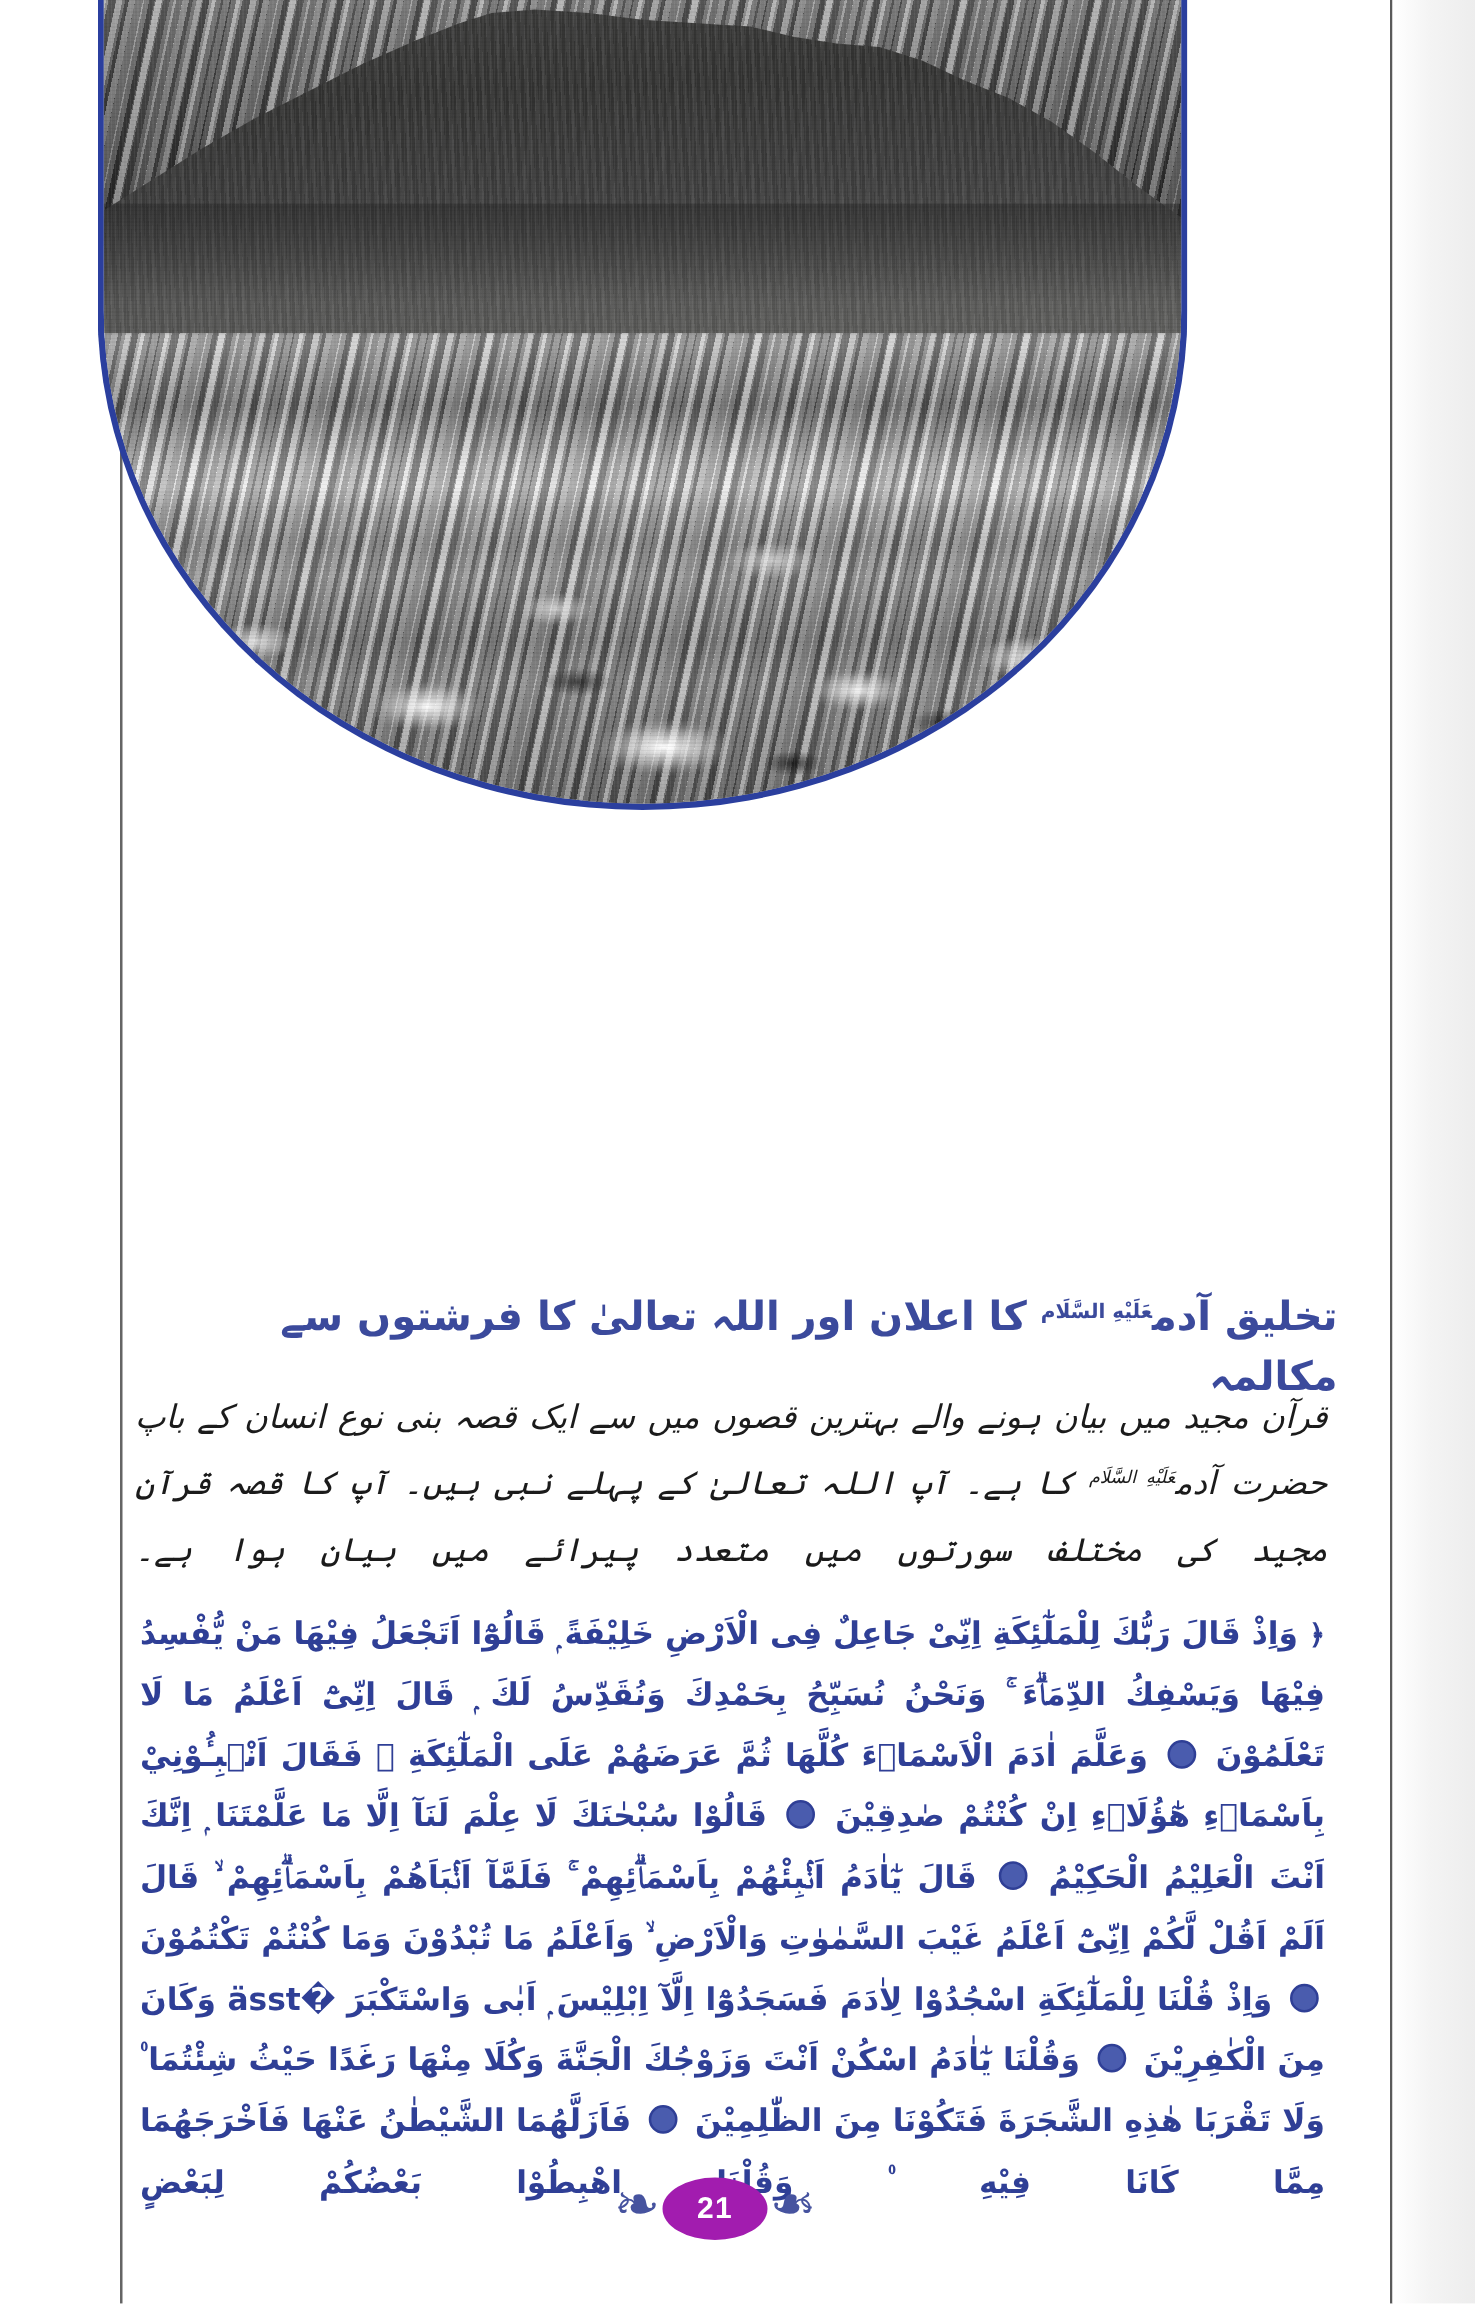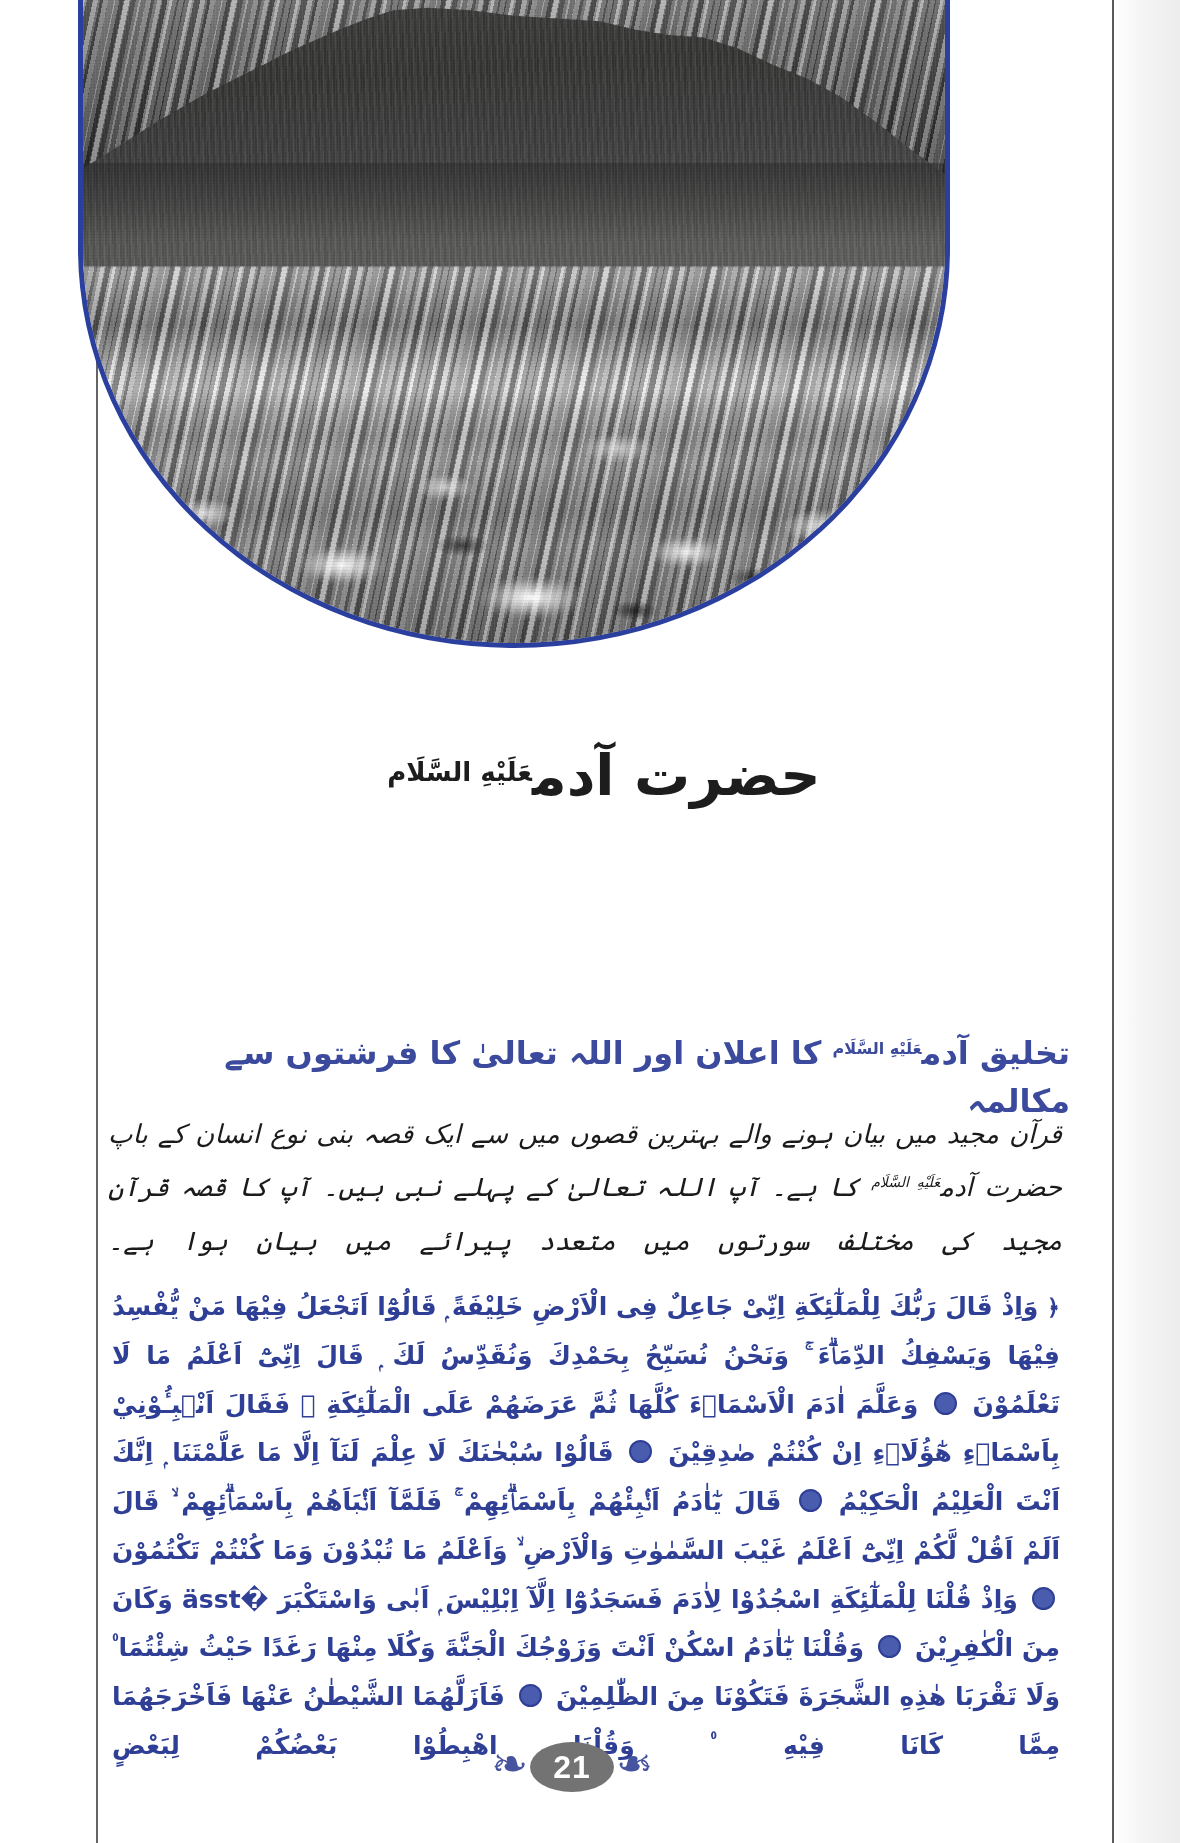--- a/index.html
+++ b/index.html
@@ -256,23 +256,23 @@
     font-size: 44px;
     line-height: 1;
     font-family: "DejaVu Sans", sans-serif;
     transform: translateY(-3px);
   }
   .flourish.left  { transform: translateY(-3px) scaleX(-1); }
   .page-number-pill {
     width: 84px;
     height: 50px;
     border-radius: 50%;
-    background: #737373;
+    background: #a21caf;
     color: #ffffff;
-    font-size: 32px;
+    font-size: 24px;
     font-weight: 700;
     display: flex;
     align-items: center;
     justify-content: center;
     letter-spacing: 1px;
     font-family: "Liberation Sans", sans-serif;
   }
 </style>
 </head>
 <body>
@@ -283,23 +283,20 @@
   <div class="scan-edge right"></div>
   <div class="paper-gutter"></div>
 
   <div class="photo-frame">
     <div class="photo-canvas"></div>
     <div class="photo-mesa"></div>
     <div class="photo-mesa-shade"></div>
     <div class="photo-grain"></div>
   </div>
 
-  <h1 class="chapter-title">
-    <span>حضرت آدم</span><span class="hon">عَلَيْهِ السَّلَام</span>
-  </h1>
 
   <h2 class="section-subheading">
     <span>تخلیق آدم</span><span class="hon">عَلَيْهِ السَّلَام</span>
     <span>کا اعلان اور اللہ تعالیٰ کا فرشتوں سے مکالمہ</span>
   </h2>
 
   <div class="body-copy">
     <p>
       <span>قرآن مجید میں بیان ہونے والے بہترین قصوں میں سے ایک قصہ بنی نوع انسان کے باپ حضرت آدم</span><span class="hon">عَلَيْهِ السَّلَام</span>
       <span>کا ہے۔ آپ اللہ تعالیٰ کے پہلے نبی ہیں۔ آپ کا قصہ قرآن مجید کی مختلف سورتوں میں متعدد پیرائے میں بیان ہوا ہے۔</span>

